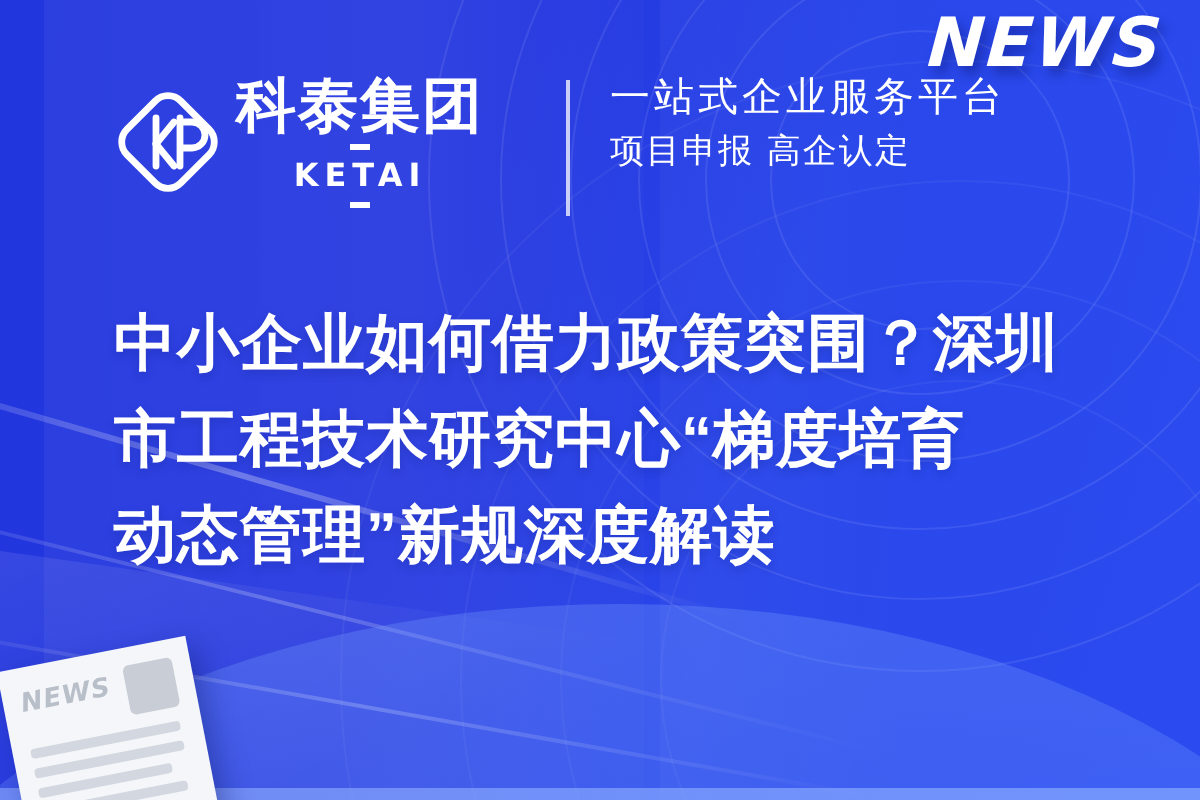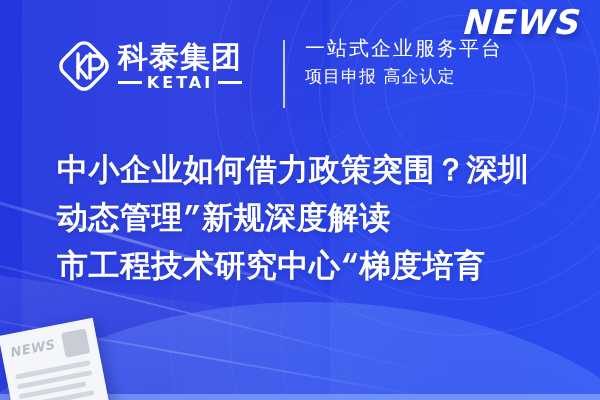--- a/index.html
+++ b/index.html
@@ -91,21 +91,21 @@
 
   
   .header{ position:absolute; left:0; top:36px; width:600px; height:76px; }
   .logo-block{ position:absolute; left:56px; top:2px; display:flex; align-items:center; gap:6px; }
   .logo-mark{ width:56px; height:56px; flex:0 0 56px; }
   .logo-text{ display:flex; flex-direction:column; align-items:center; }
   .logo-cn{
     font-family:"DejaVu Sans","Liberation Sans",sans-serif;
     font-size:30px; font-weight:700; color:#fff; letter-spacing:1px; line-height:1.05;
   }
-  .logo-en-row{ display:flex; align-items:center; gap:5px; margin-top:2px; width:100%; }
+  .logo-en-row{ display:flex; align-items:center; gap:5px; margin-top:2px; width:100%;flex-direction:column; }
   .logo-dash{ height:3px; background:#fff; flex:1 1 auto; min-width:10px; }
   .logo-en{
     font-family:"DejaVu Sans",sans-serif; font-size:16px; font-weight:700;
     color:#fff; letter-spacing:3px; line-height:1;
   }
   .divider{
     position:absolute; left:283px; top:4px; width:2px; height:68px;
     background:rgba(255,255,255,0.75);
   }
   .tagline{ position:absolute; left:305px; top:0px; }
@@ -116,21 +116,21 @@
   .tag-sub{
     font-family:"DejaVu Sans","Liberation Sans",sans-serif;
     font-size:17px; color:#ffffff; letter-spacing:1px; line-height:1.3; margin-top:4px; font-weight:400;
   }
 
   
   .headline{
     position:absolute; left:57px; top:148px; width:520px;
   }
   .headline .line{
-    font-family:Liberation Mono, monospace;
+    font-family:Liberation Sans, sans-serif;
     font-size:31px; font-weight:700; color:#ffffff;
     letter-spacing:0.5px; line-height:48px; white-space:nowrap;
     text-shadow:0 2px 5px rgba(10,25,110,0.22);
   }
 
   
   .paper{
     position:absolute; left:8px; top:326px; width:96px; height:110px;
     background:#f4f6f9; transform:rotate(-11deg);
     box-shadow:4px 6px 14px rgba(8,20,90,0.35);
@@ -211,22 +211,22 @@
     <div class="divider"></div>
 
     <div class="tagline">
       <div class="tag-main">一站式企业服务平台</div>
       <div class="tag-sub">项目申报 高企认定</div>
     </div>
   </div>
 
   <div class="headline">
     <div class="line">中小企业如何借力政策突围？深圳</div>
+    <div class="line">市工程技术研究中心“梯度培育</div>
     <div class="line">动态管理”新规深度解读</div>
-    <div class="line">市工程技术研究中心“梯度培育</div>
   </div>
 
   <div class="paper">
     <div class="paper-top">
       <span class="paper-news">NEWS</span>
       <span class="paper-thumb"></span>
     </div>
     <div class="paper-lines">
       <i class="w1"></i>
       <i class="w2"></i>

